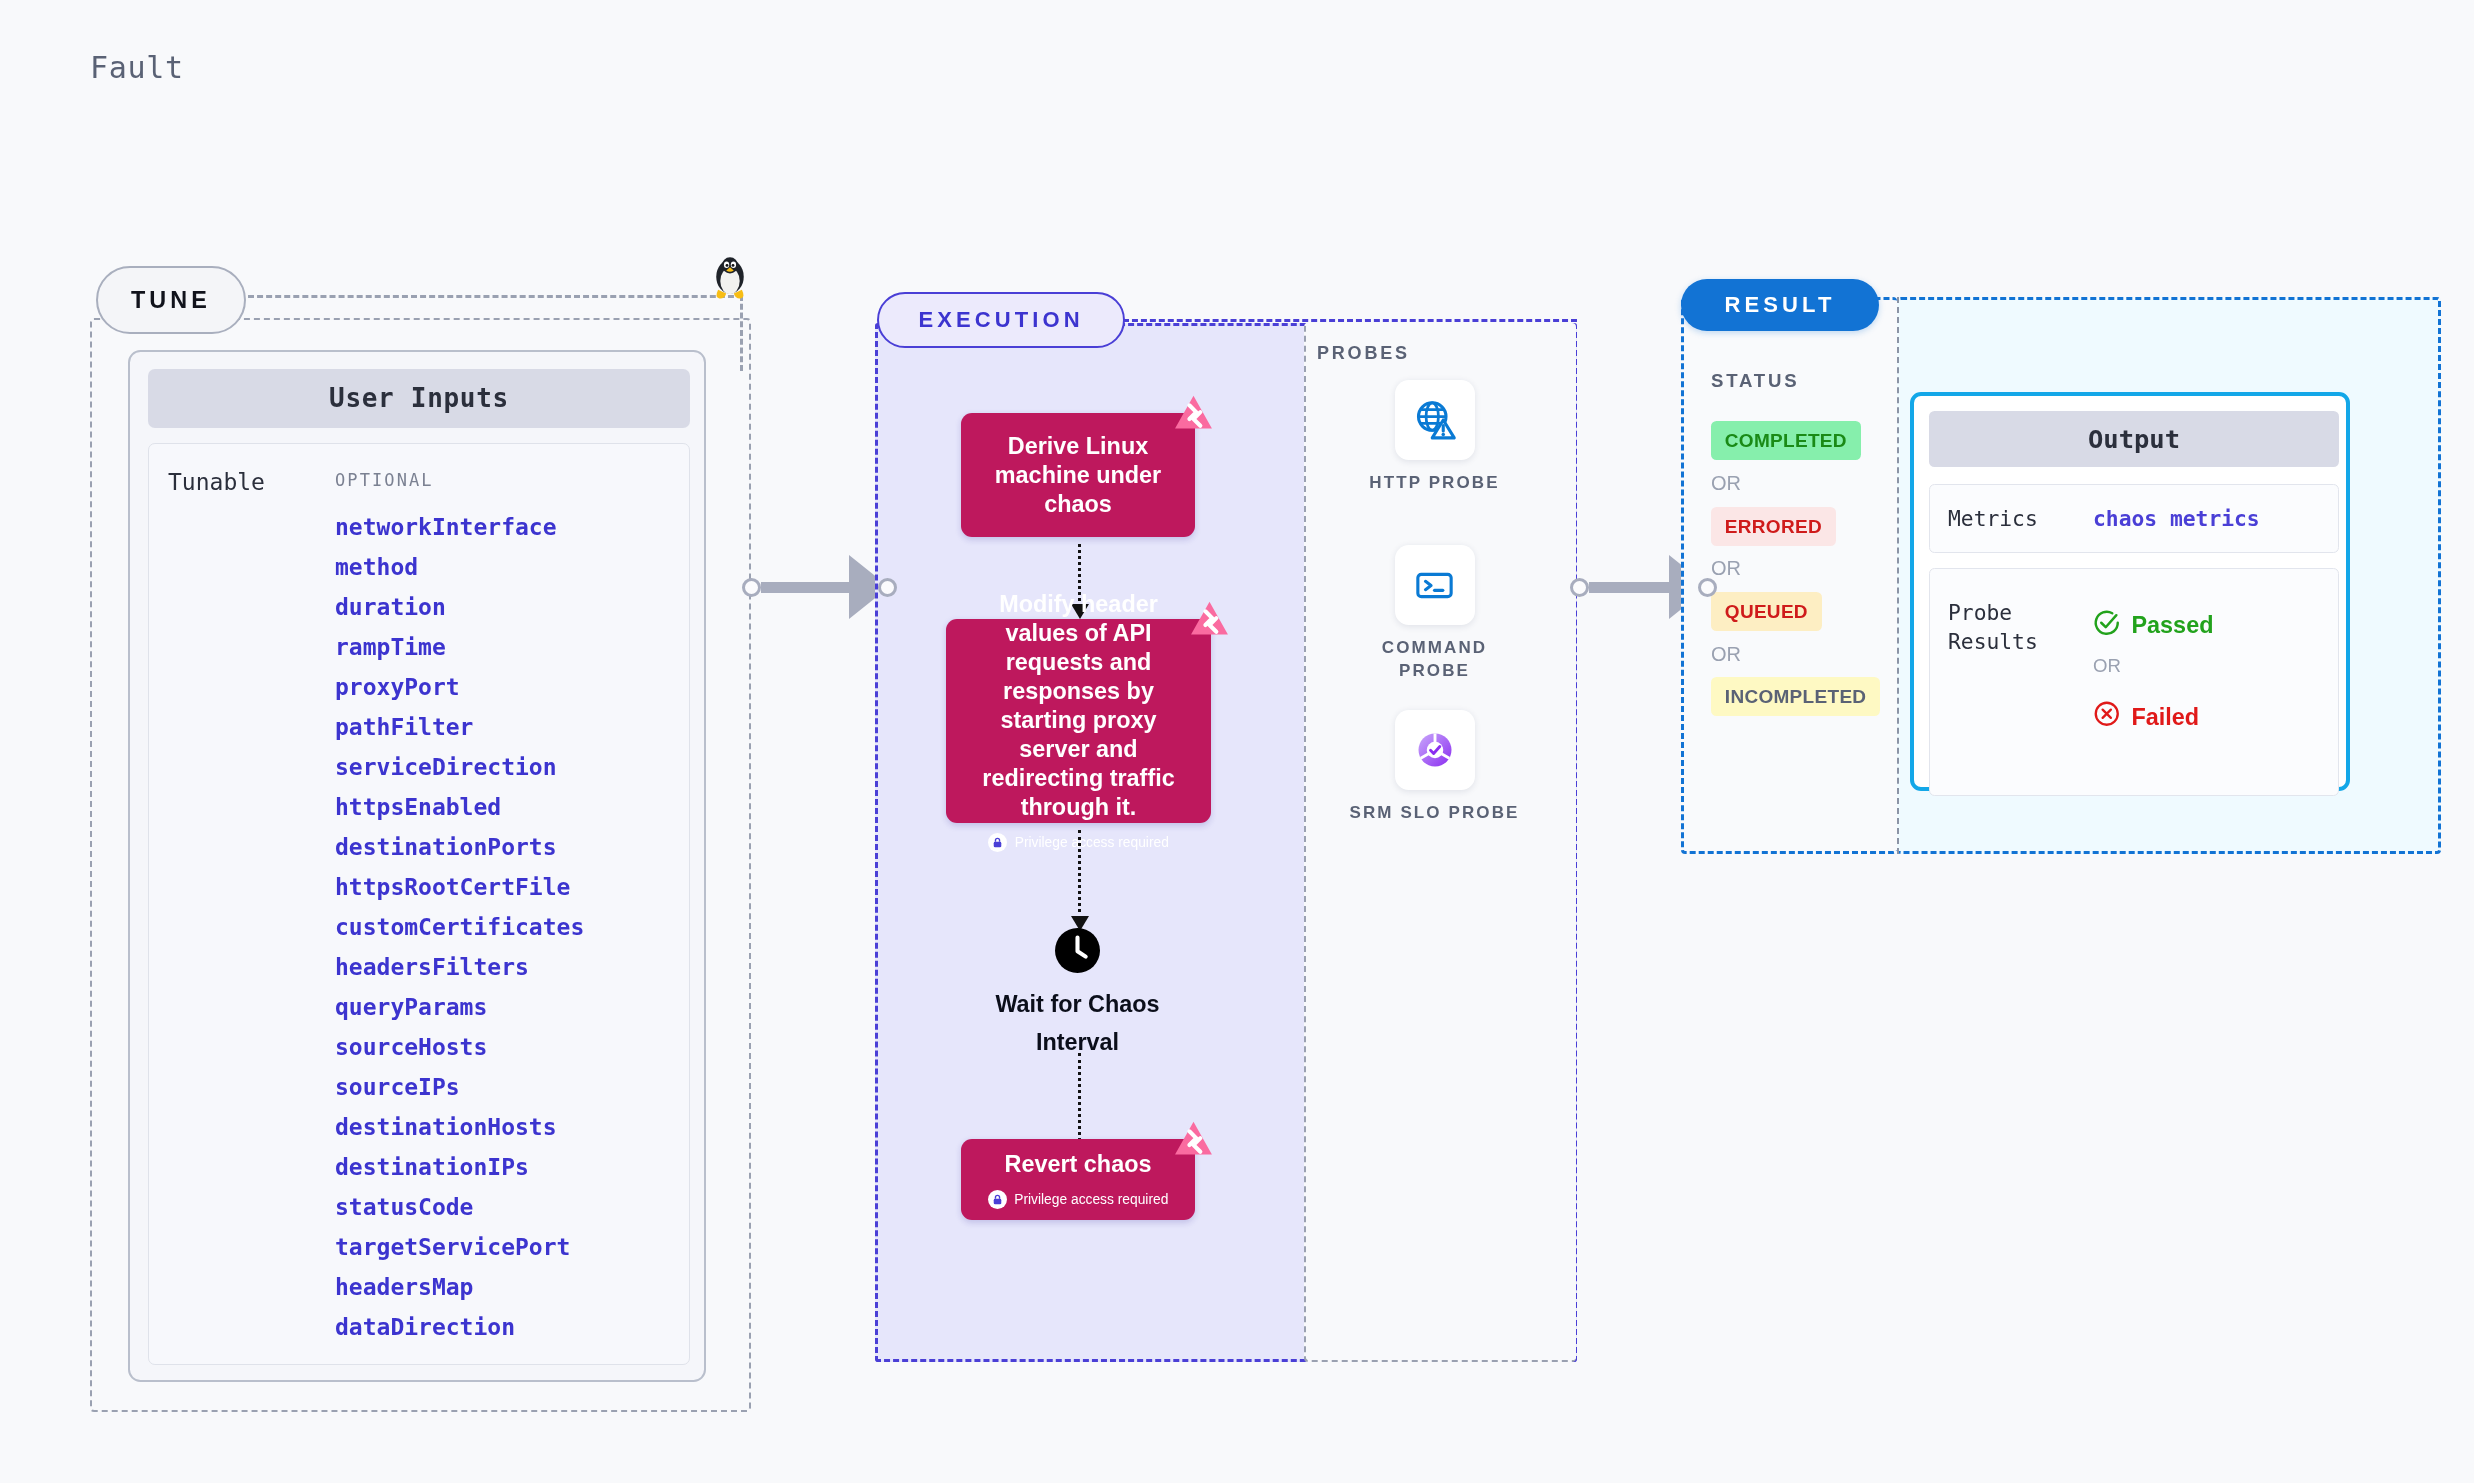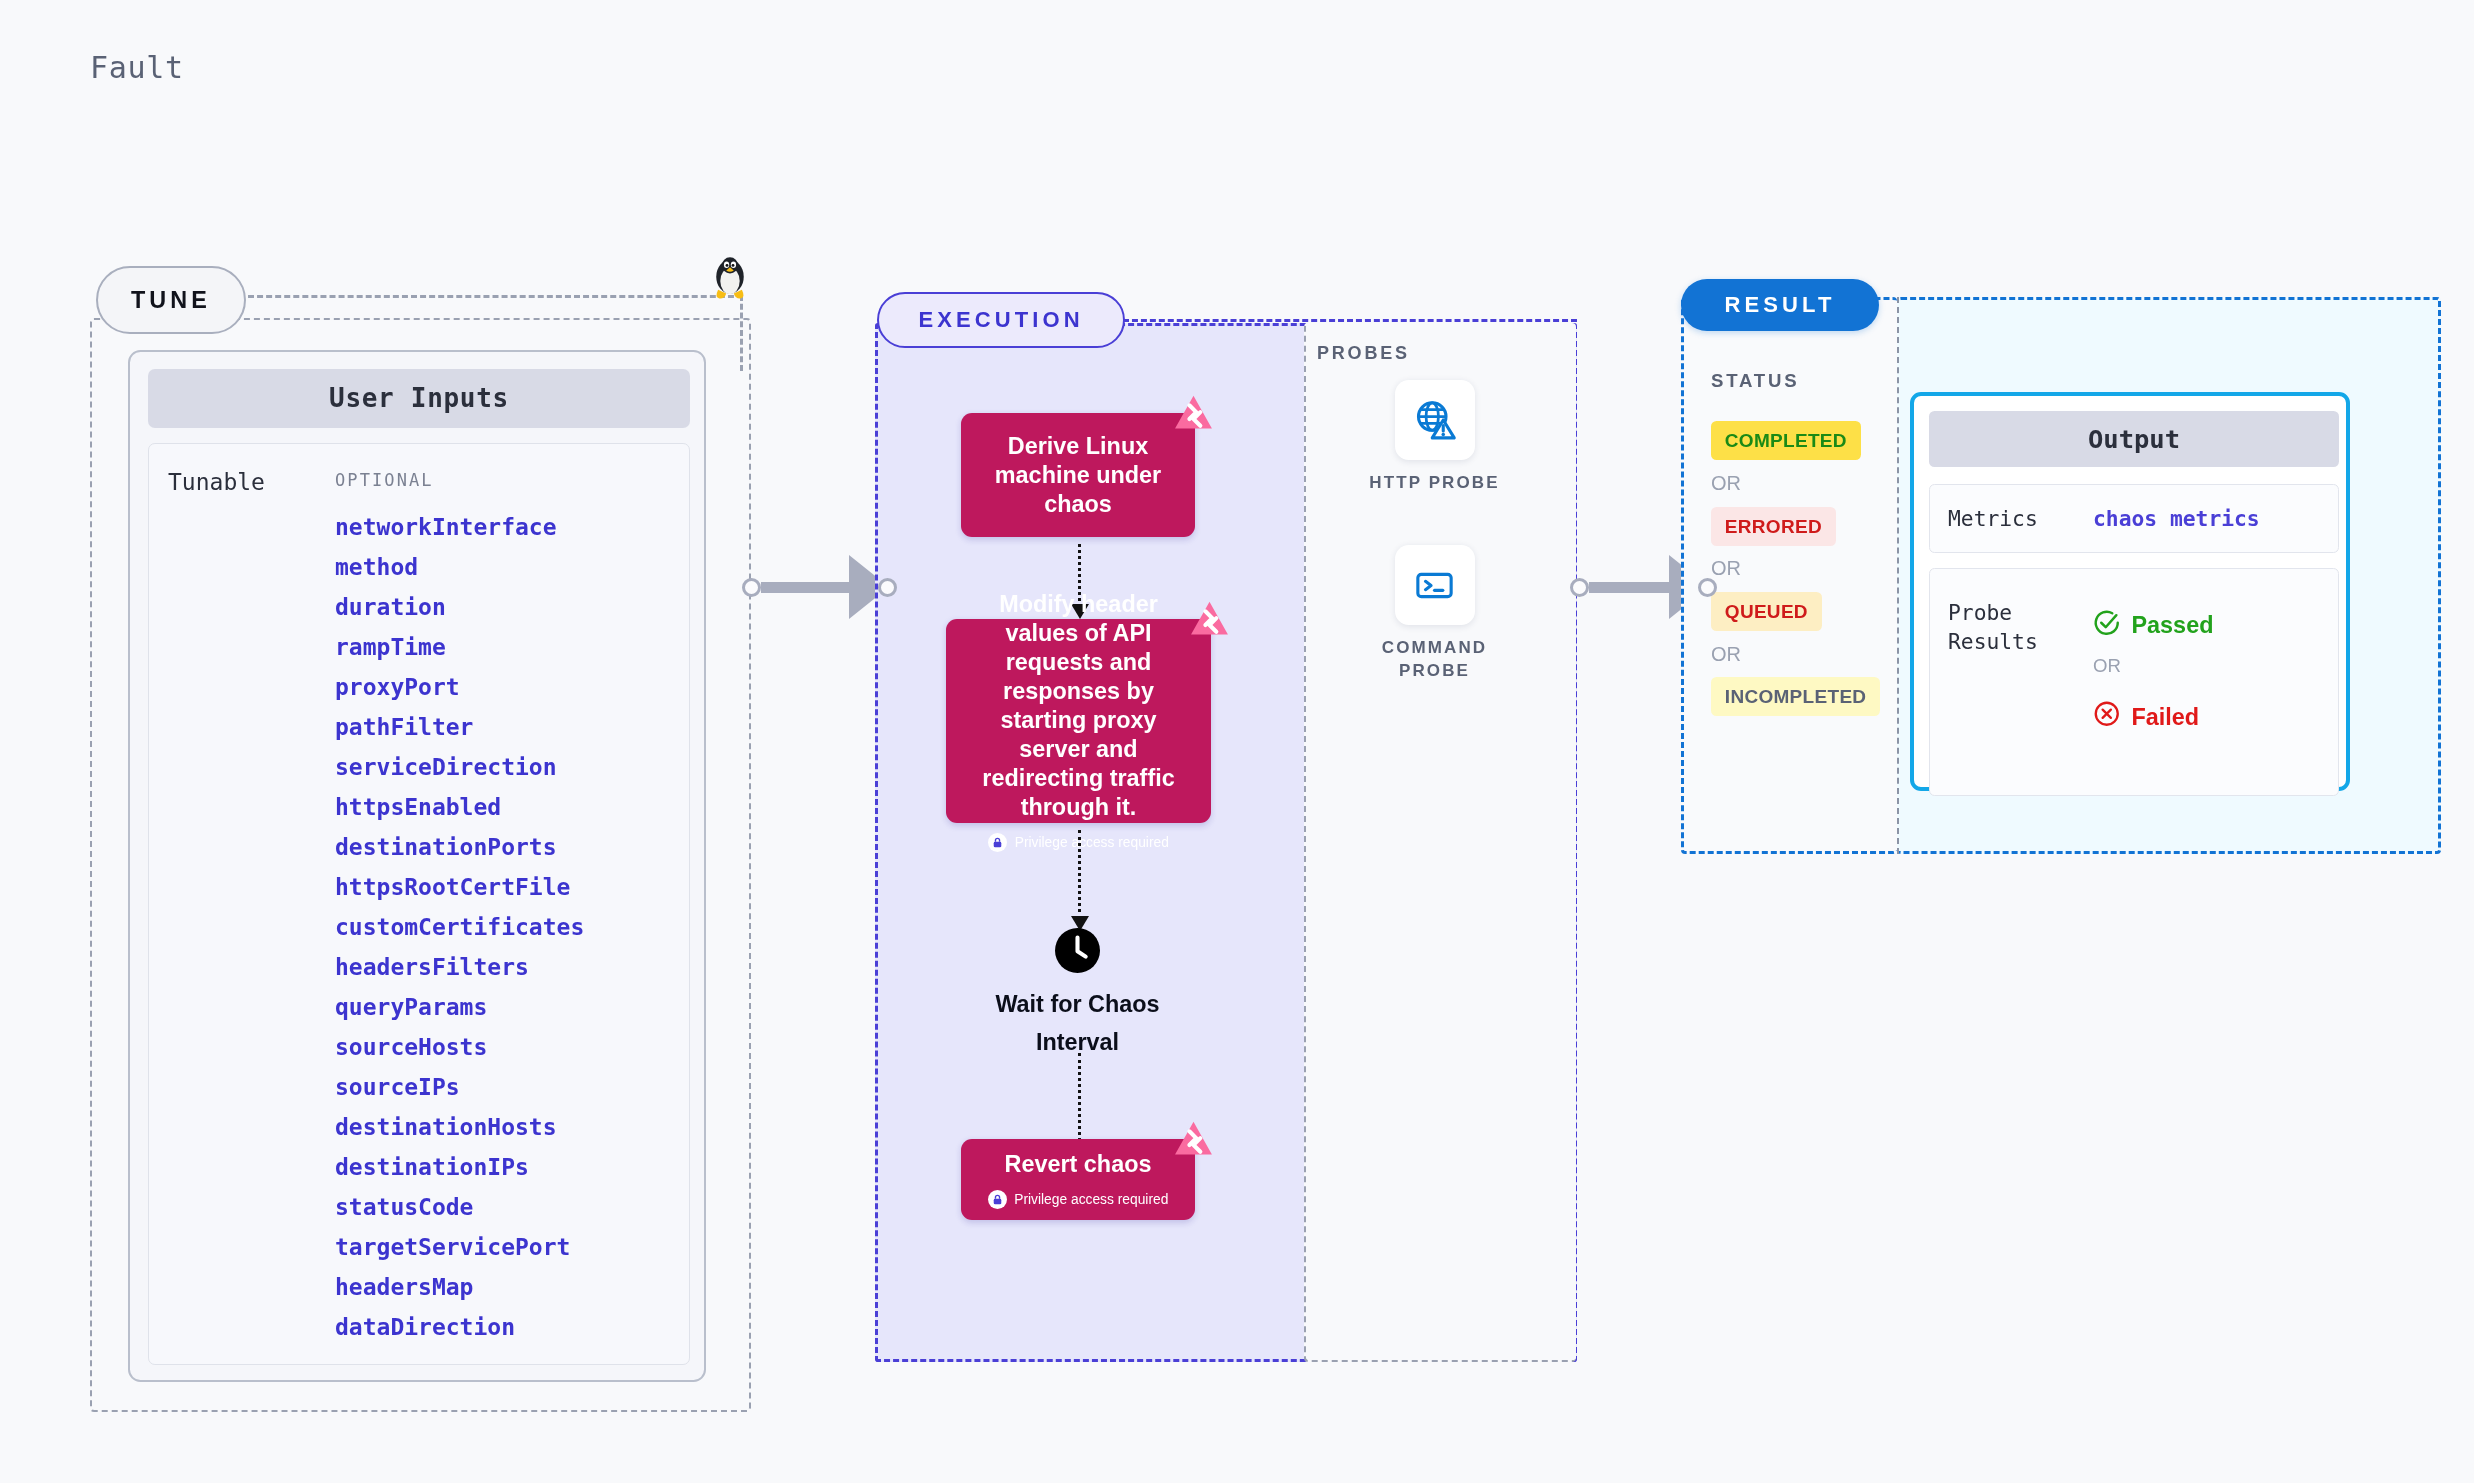--- a/index.html
+++ b/index.html
@@ -405,36 +405,53 @@
     <div class="probe-tile">
       <svg width="43" height="43" viewBox="0 0 62 62">
         <rect x="7" y="15" width="48" height="32" rx="5" fill="none" stroke="#0a7ad4" stroke-width="4.5"></rect>
         <path d="M18 25 L26 31 L18 37" stroke="#0a7ad4" stroke-width="4.5" fill="none" stroke-linecap="round" stroke-linejoin="round"></path>
         <path d="M31 38 H43" stroke="#0a7ad4" stroke-width="4.5" stroke-linecap="round"></path>
       </svg>
     </div>
     <div class="probe-name">COMMAND PROBE</div>
   </div>
 
+  <div class="probe-item" style="left:1345px; top:710px;">
+    <div class="probe-tile">
+      <svg width="44" height="44" viewBox="0 0 64 64">
+        <defs>
+          <linearGradient id="sloGrad" x1="0" y1="0" x2="1" y2="1">
+            <stop offset="0%" stop-color="#c9a8fb"></stop>
+            <stop offset="100%" stop-color="#8b2df0"></stop>
+          </linearGradient>
+        </defs>
+        <circle cx="32" cy="32" r="24" fill="url(#sloGrad)"></circle>
+        <path d="M32 8 V32 M11.2 44 L32 32 M52.8 44 L32 32" stroke="#ffffff" stroke-width="4.2"></path>
+        <circle cx="32" cy="32" r="12" fill="#ffffff"></circle>
+        <path d="M25.5 32.5 L30 37 L39 27" stroke="#8b2df0" stroke-width="4.2" fill="none" stroke-linecap="round" stroke-linejoin="round"></path>
+      </svg>
+    </div>
+    <div class="probe-name">SRM SLO PROBE</div>
+  </div>
 
   <div class="conn" style="left:1570px; top:555px;">
     <div class="dot"></div>
     <div class="bar" style="width:81px;"></div>
     <div class="head"></div>
     <div class="dot" style="margin-left:-11px;"></div>
   </div>
 
   <div class="dashed-panel" id="result-zone"></div>
   <div class="dashed-panel" id="output-zone"></div>
   <div id="result-divider"></div>
   <div class="pill" id="result-pill">RESULT</div>
   <div id="status-label">STATUS</div>
 
   <div id="status-stack">
-      <div class="status-badge" style="left: 1711px; top: 421px; background: #fde047; color: rgb(26, 138, 22);">COMPLETED</div>
+      <div class="status-badge" style="left: 1711px; top: 421px; background: #86efac; color: rgb(26, 138, 22);">COMPLETED</div>
       <div class="or-text" style="left: 1711px; top: 472px;">OR</div>
       <div class="status-badge" style="left: 1711px; top: 507px; background: rgb(251, 230, 230); color: rgb(207, 27, 27);">ERRORED</div>
       <div class="or-text" style="left: 1711px; top: 557px;">OR</div>
       <div class="status-badge" style="left: 1711px; top: 592px; background: rgb(253, 238, 195); color: rgb(207, 27, 27);">QUEUED</div>
       <div class="or-text" style="left: 1711px; top: 643px;">OR</div>
       <div class="status-badge" style="left: 1711px; top: 677px; background: #fef9c3; color: rgb(90, 98, 117);">INCOMPLETED</div>
     </div>
 
   <div class="output-card">
     <div class="out-title">Output</div>

